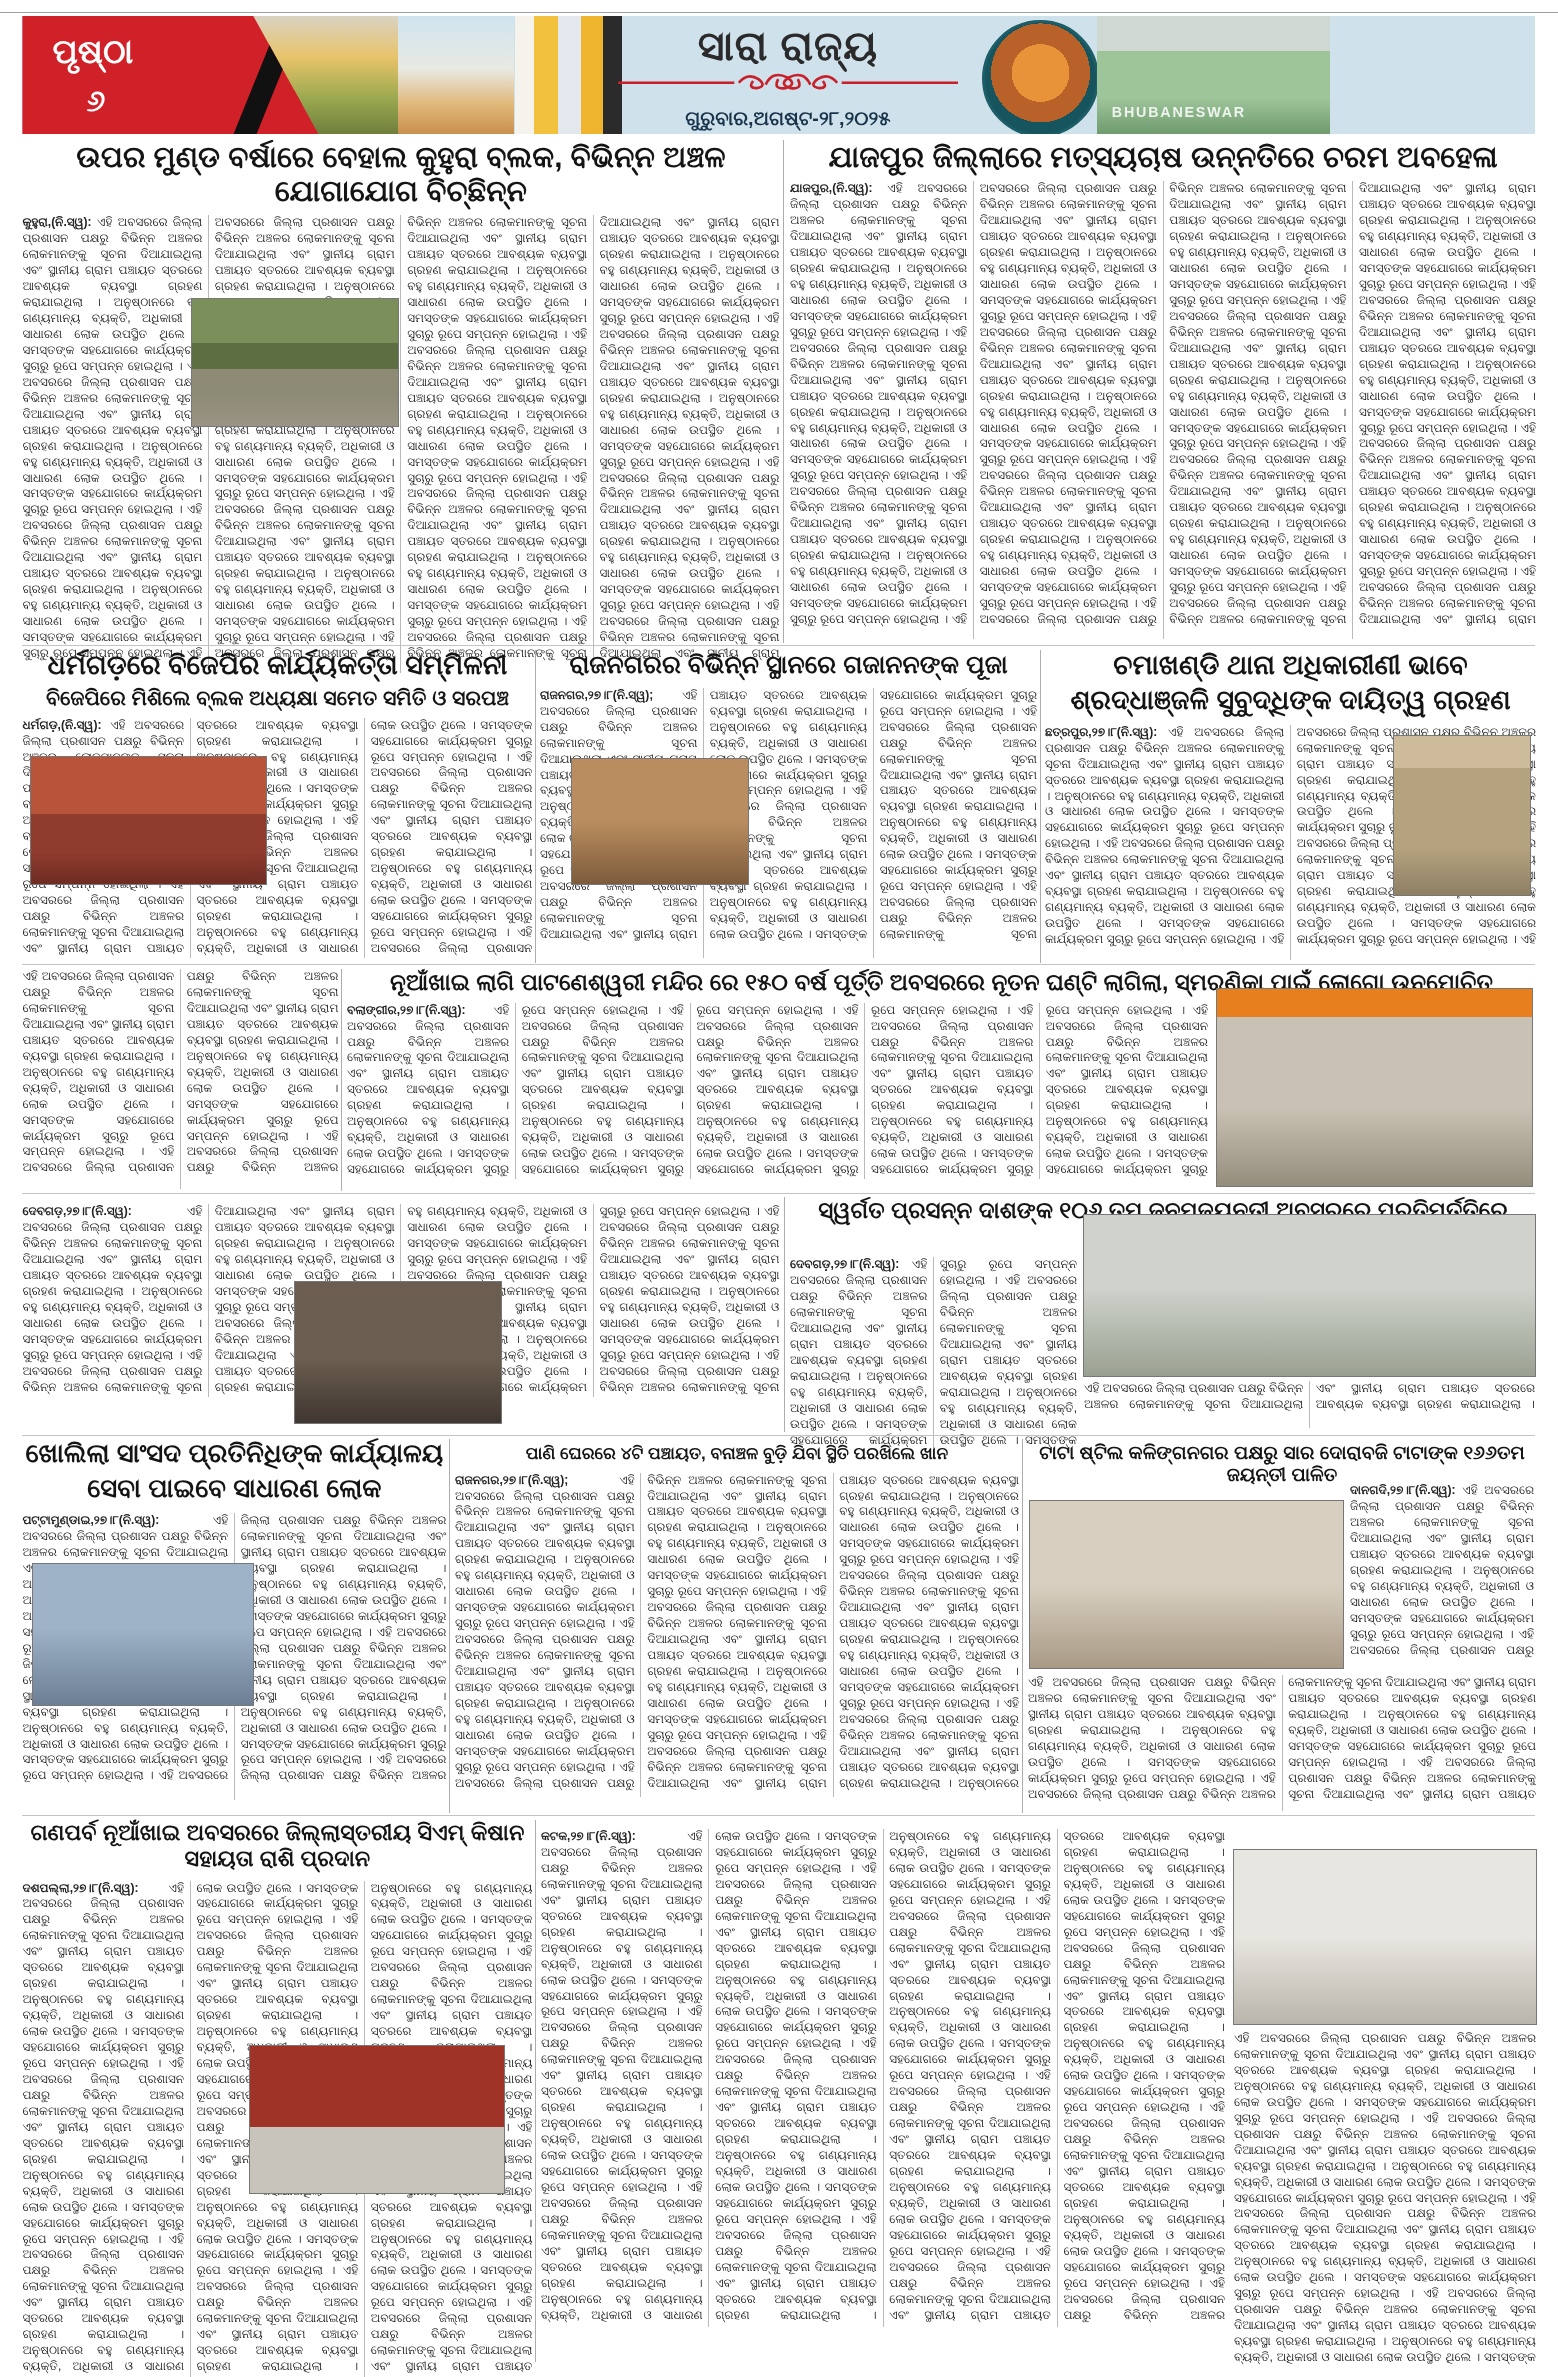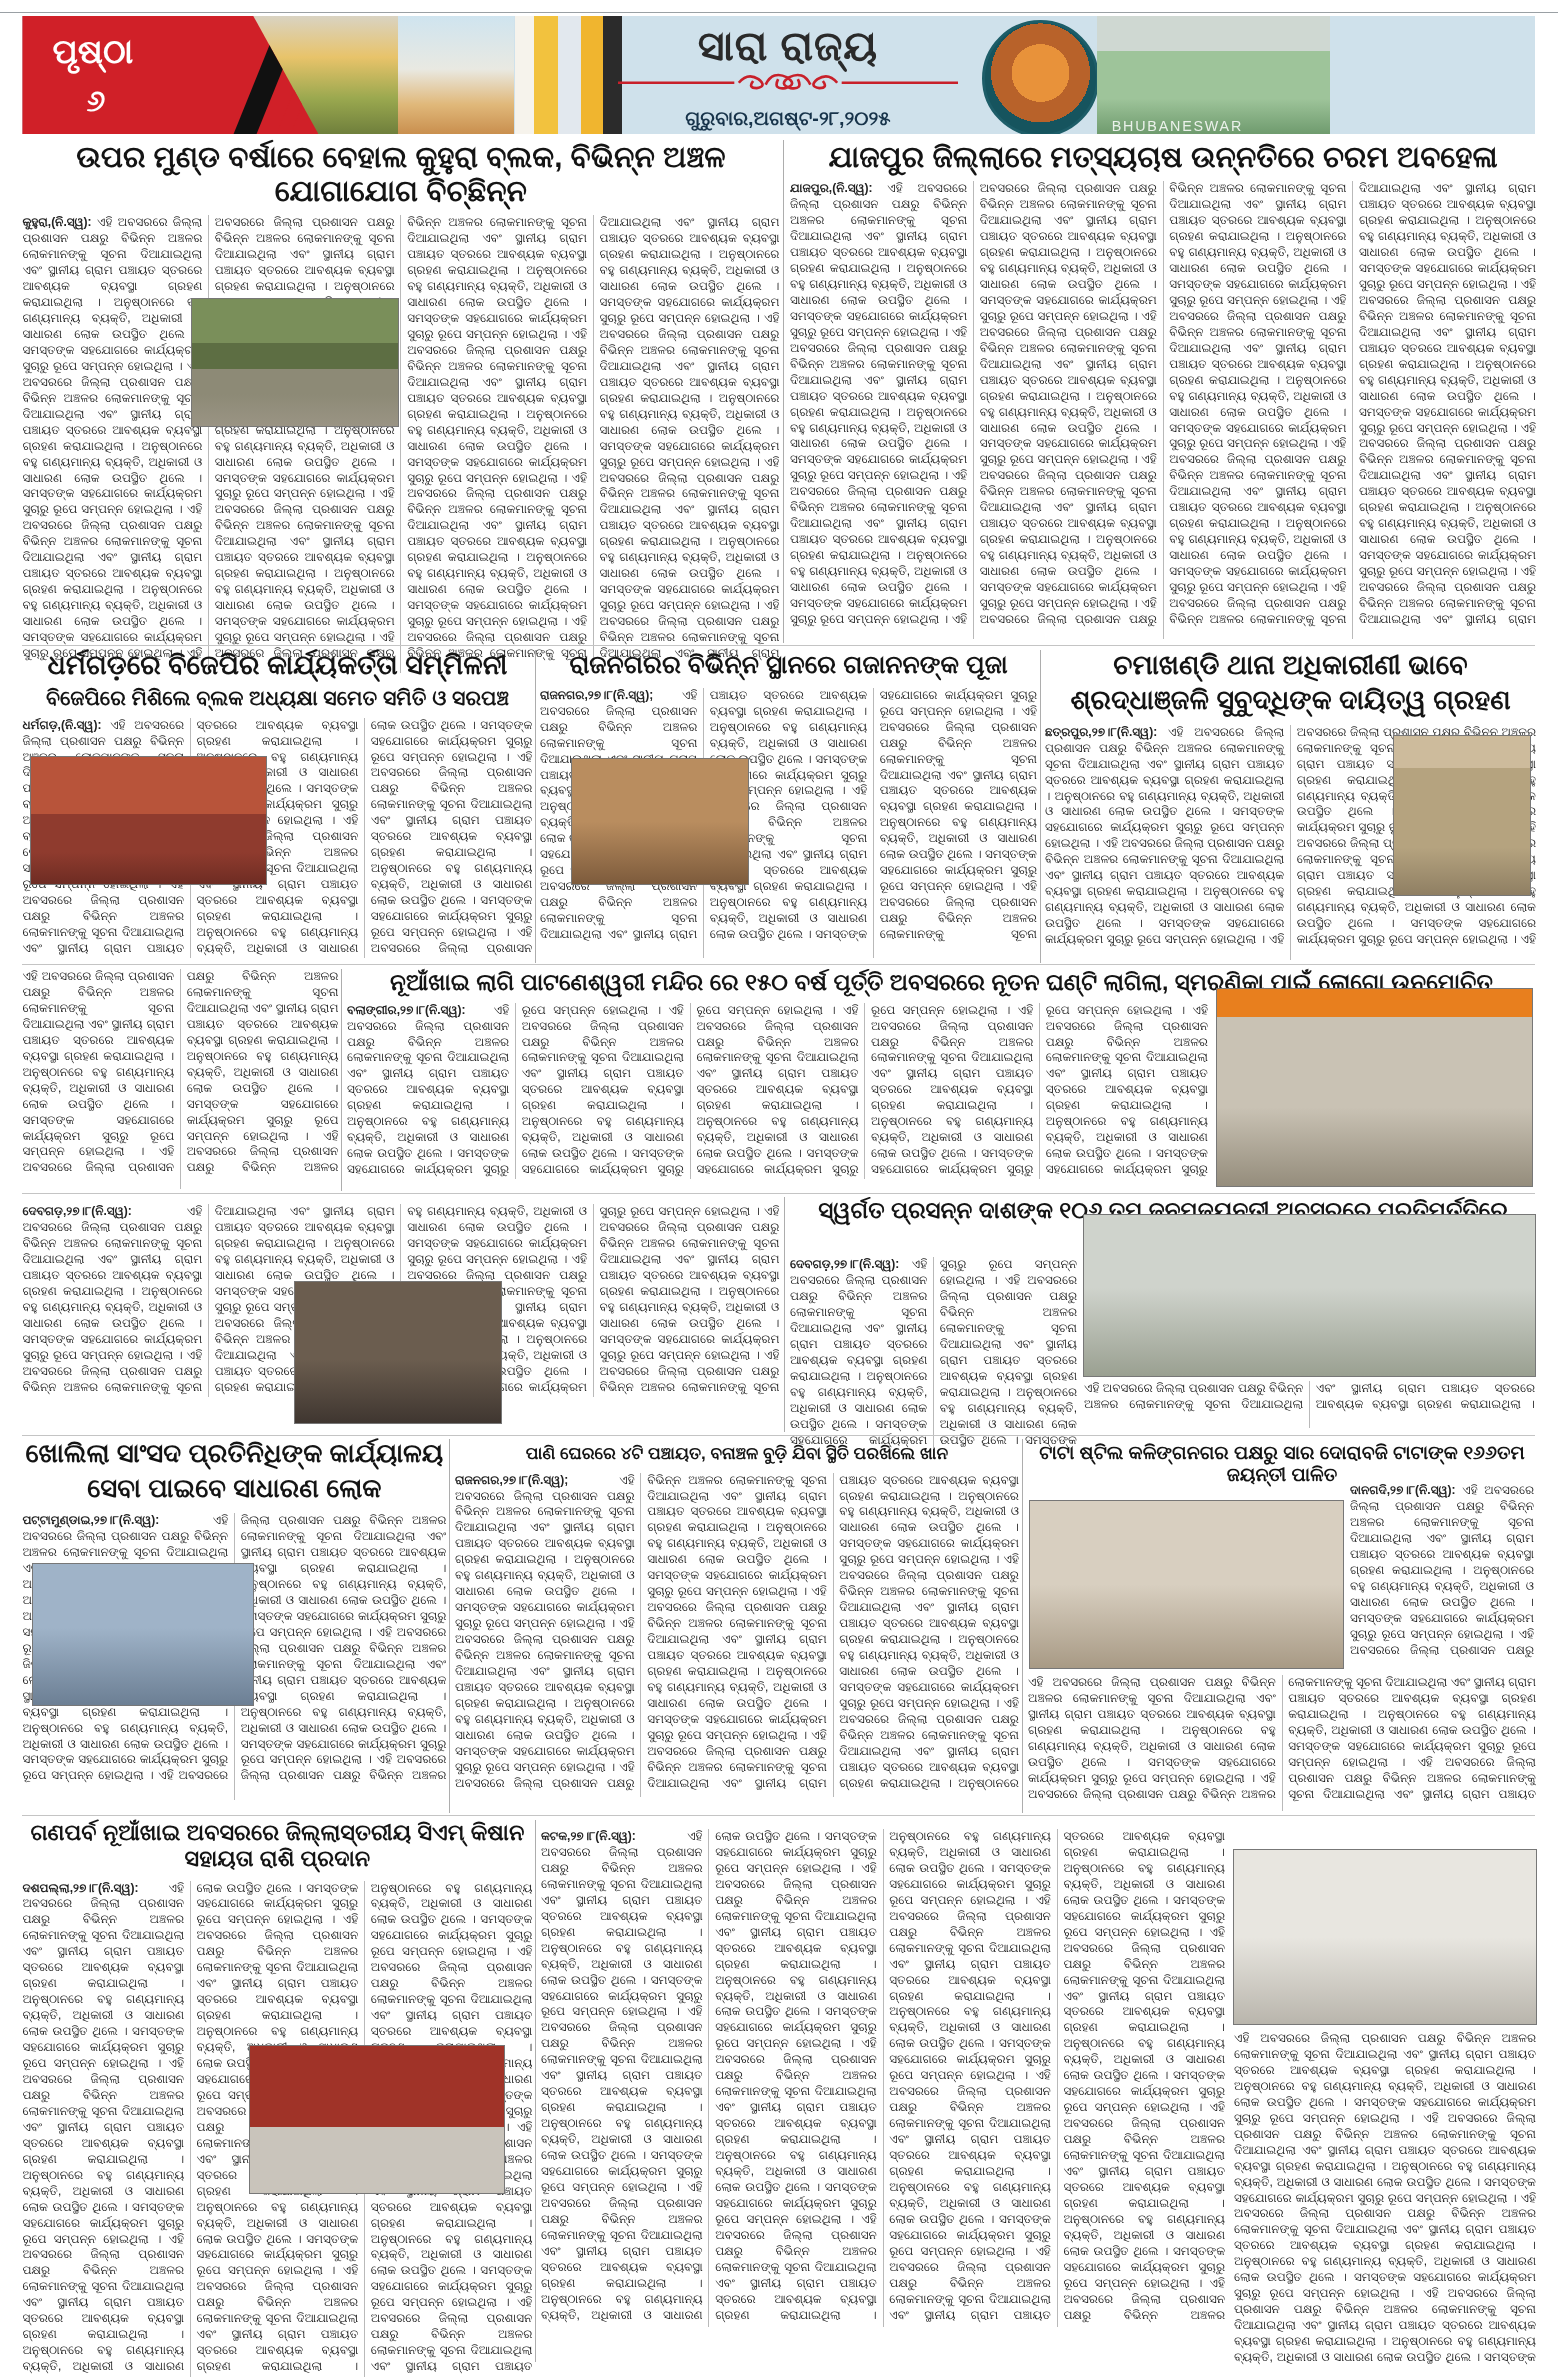--- a/index.html
+++ b/index.html
@@ -22,21 +22,21 @@
               linear-gradient(180deg,#bcd4e2,#bcd4e2);}
   .mh-center{position:absolute;left:573px;top:0;width:385px;height:110px;text-align:center;}
   .mh-title{font-size:41px;font-weight:bold;color:#2a2a2a;margin-top:7.2px;letter-spacing:0.9px;}
   .mh-flourish{position:relative;height:23px;margin-top:1.8px;}
   .mh-flourish svg{display:block;margin:0 auto;}
   .mh-date{font-size:19.7px;font-weight:bold;color:#17334a;margin-top:12px;}
   .mh-juice{position:absolute;left:960px;top:3.6px;width:111px;height:111px;border-radius:50%;
             border:3.6px solid #1d5d68;background:radial-gradient(circle at 50% 45%,#e8923a 0 35%,#b8622a 35% 60%,#16545e 60% 100%);}
   .mh-city{position:absolute;left:1075px;top:0;width:233px;height:118px;
            background:linear-gradient(180deg,#cfd8d2 0 30%,#9ec49a 30% 70%,#6f9b6e 100%);overflow:hidden;}
-  .mh-city-label{position:absolute;left:5.4px;bottom:0;color:#ffffff;font-weight:normal;font-size:14.3px;letter-spacing:1.8px;opacity:.85;padding-left:9px;}
+  .mh-city-label{position:absolute;left:5.4px;bottom:14px;color:#ffffff;font-weight:bold;font-size:14.3px;letter-spacing:1.8px;opacity:.85;padding-left:9px;}
   .mh-red-right{position:absolute;left:1245px;top:0;width:269px;height:118px;background:#d02028;
                 clip-path:polygon(22% 0,100% 0,100% 100%,0 100%);}
   .mh-red-right .wstripe{position:absolute;left:39px;top:-9px;width:16px;height:143px;background:#e8eef2;transform:skewX(-22deg);}
   .mh-brand{position:absolute;right:14.3px;top:34px;color:#fff;font-size:38px;font-weight:bold;white-space:nowrap;}
 
   
   .art{position:absolute;}
   .hl{font-weight:bold;color:#141414;text-align:center;line-height:1.15;}
   .sub{font-weight:bold;color:#141414;text-align:center;}
   .body{font-size:12px;line-height:1.33;text-align:justify;color:#222;overflow:hidden;

